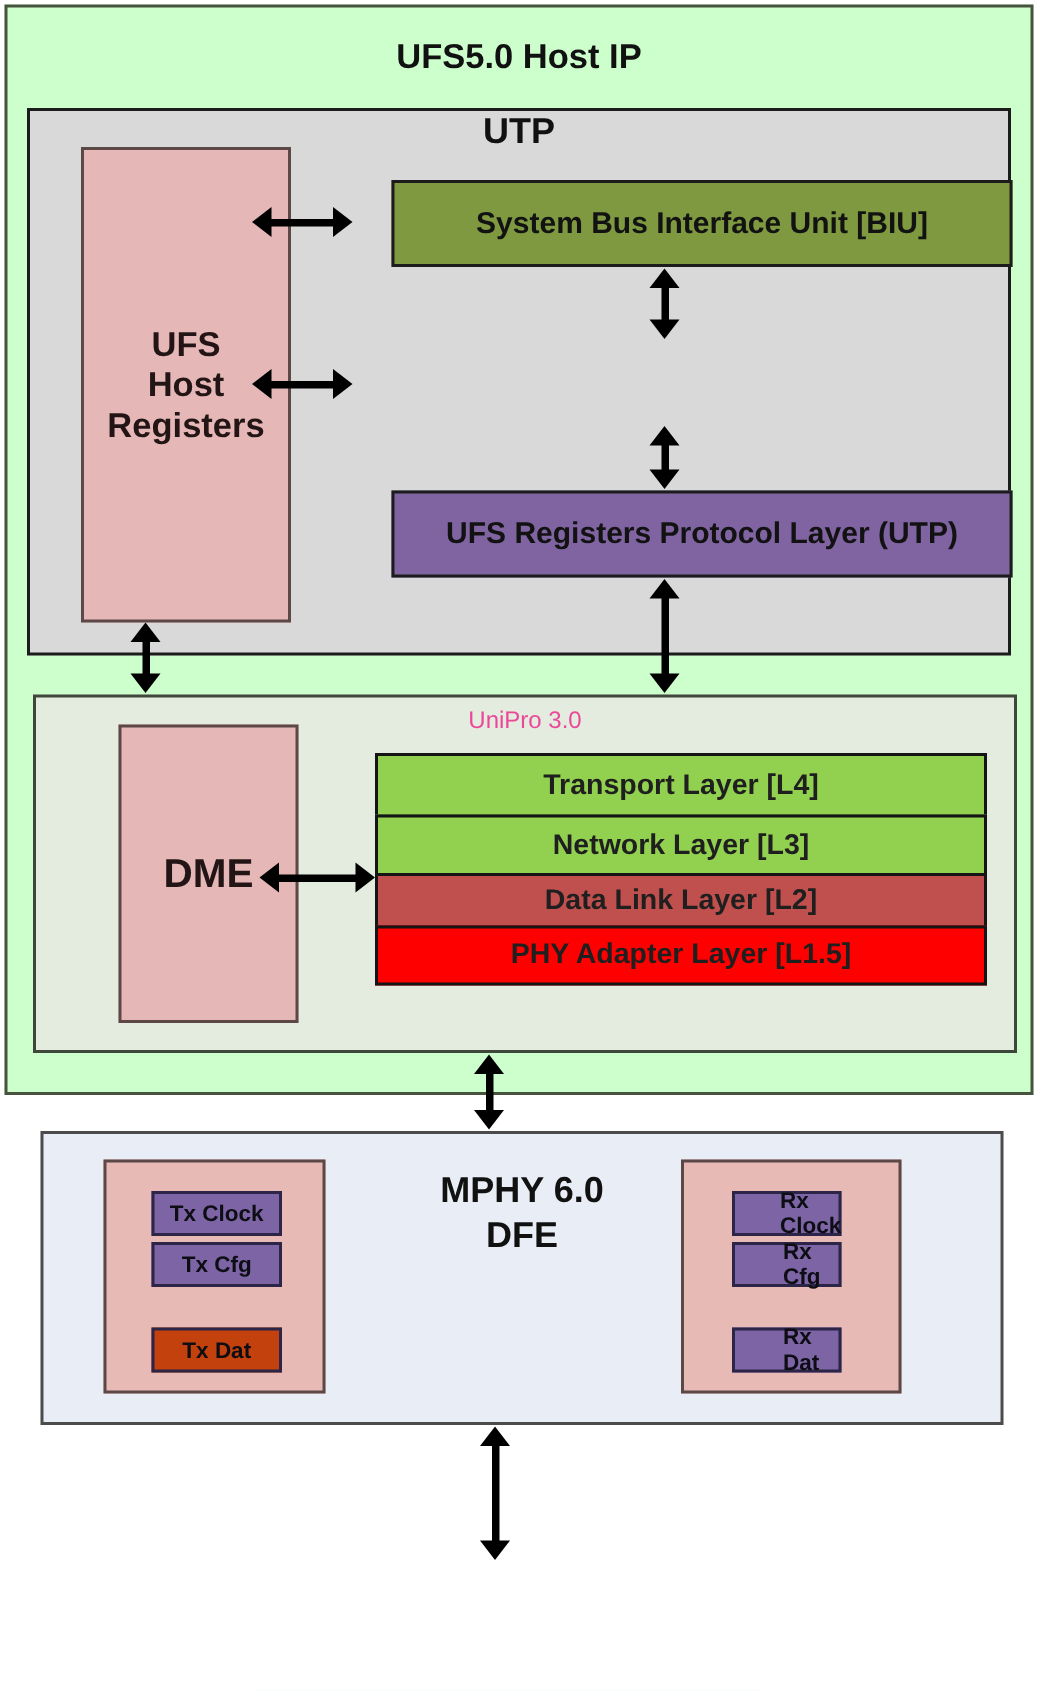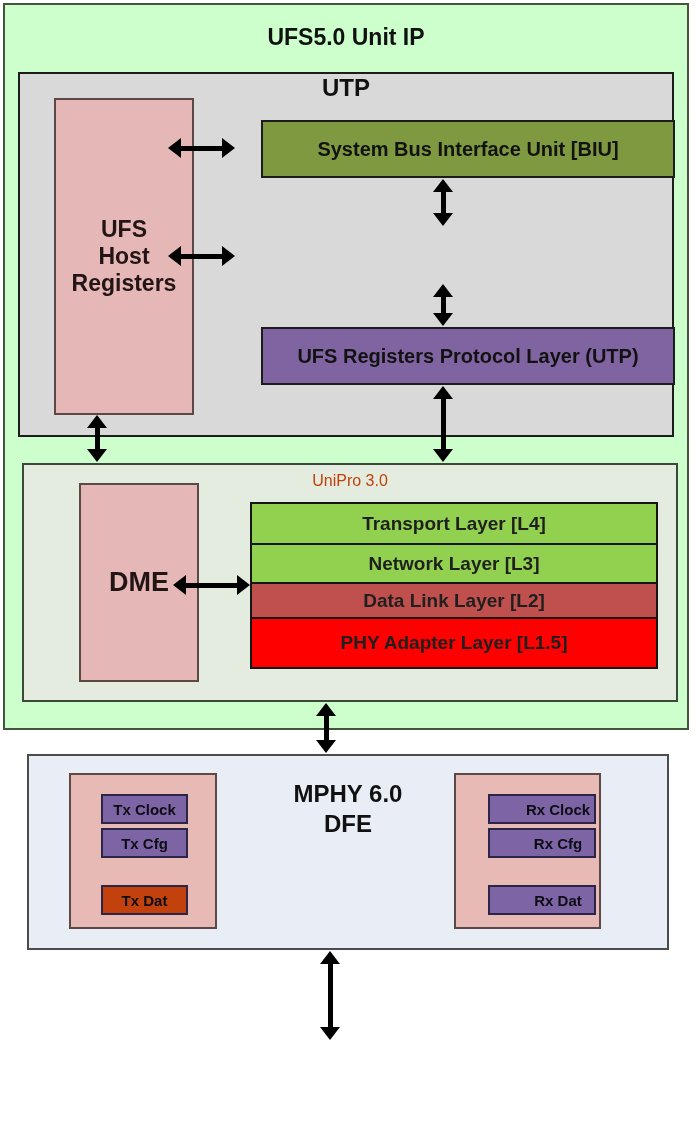--- a/index.html
+++ b/index.html
@@ -16,21 +16,21 @@
   .host-box   { left:3px;  top:3px;   width:686px; height:727px; background:#ccffcc; border:2px solid #47523f; }
   .utp-box    { left:18px; top:72px;  width:656px; height:365px; background:#d9d9d9; border:2px solid #1c1c1c; }
   .unipro-box { left:22px; top:463px; width:656px; height:239px; background:#e4ebdf; border:2px solid #3d483a; }
   .mphy-box   { left:27px; top:754px; width:642px; height:196px; background:#e9edf6; border:2px solid #4c4c4c; }
   .serdes-box { left:242px; top:1041px; width:198px; height:84px; background:#e9edf6; border:2px solid #4c4c4c;
                 flex-direction:column; font-weight:bold; font-size:17.5px; line-height:23px; color:#161625; }
 
   
   .host-title   { left:3px;  top:24px;  width:686px; text-align:center; font-weight:bold; font-size:23px; }
   .utp-title    { left:18px; top:74px;  width:656px; text-align:center; font-weight:bold; font-size:24px; }
-  .unipro-title { left:22px; top:472px; width:656px; text-align:center; font-weight:normal; font-size:16px; color:#c2410c; }
+  .unipro-title { left:22px; top:472px; width:656px; text-align:center; font-weight:normal; font-size:16px; color:#ec4899; }
   .mphy-title   { left:27px; top:779px; width:642px; text-align:center; font-weight:bold; font-size:24px; line-height:30px; }
 
   
   .registers-box { left:28px; top:98px; width:140px; height:317px; background:#e5b8b7; border:2px solid #5c4847;
                    flex-direction:column; font-weight:bold; font-size:23px; line-height:27px; color:#231515; }
   .biu-box       { left:235px; top:120px; width:414px; height:58px; background:#7e9940; border:2px solid #1c1c1c; }
   .uhci-box      { left:235px; top:227px; width:414px; height:56px; background:#2e839b; border:2px solid #1c1c1c; }
   .utp-layer-box { left:235px; top:327px; width:414px; height:58px; background:#8064a2; border:2px solid #1c1c1c; }
   .bar-label     { font-weight:bold; font-size:20px; color:#121212; }
 
@@ -38,30 +38,30 @@
              font-weight:bold; font-size:27px; color:#231515; }
 
   .stack { left:250px; top:502px; width:408px;text-align:right; }
   .layer-row { box-sizing:border-box; width:408px; border:2px solid #151515; margin-top:-2px;
                display:flex; align-items:center; justify-content:center;
                font-weight:bold; font-size:19px; color:#1f1f1f; }
   .layer-row:first-child { margin-top:0; }
   .layer-l4  { height:43px; background:#92d050; }
   .layer-l3  { height:41px; background:#92d050; }
   .layer-l2  { height:37px; background:#c0504d; }
-  .layer-l15 { height:52px; background:#ff0000; }
+  .layer-l15 { height:40px; background:#ff0000; }
 
   .lane-group { top:773px; width:148px; height:156px; background:#e7bab6; border:2px solid #5c4847; }
   .tx-group { left:69px; }
   .rx-group { left:454px; width:147px; }
   .lane-block { position:absolute; box-sizing:border-box; left:30px; width:87px; height:30px;
                 background:#7c64a5; border:2px solid #2d2547;
                 display:flex; align-items:center; justify-content:center;
                 font-weight:bold; font-size:15px; color:#0d0d14; }
-  .rx-group .lane-block { left:32px; width:108px;padding-left:32px; }
+  .rx-group .lane-block { left:32px; width:73px;padding-left:32px; }
   .lane-1 { top:19px; } .lane-2 { top:53px; } .lane-3 { top:110px; }
 
   
   .arrow-v { position:absolute; width:20px; }
   .arrow-v .shaft { position:absolute; left:7.5px; top:11px; bottom:11px; width:5px; background:#000; }
   .arrow-v::before { content:""; position:absolute; top:0; left:0;
       border-left:10px solid transparent; border-right:10px solid transparent; border-bottom:13px solid #000; }
   .arrow-v::after  { content:""; position:absolute; bottom:0; left:0;
       border-left:10px solid transparent; border-right:10px solid transparent; border-top:13px solid #000; }
 
@@ -71,21 +71,21 @@
       border-top:10px solid transparent; border-bottom:10px solid transparent; border-right:13px solid #000; }
   .arrow-h::after  { content:""; position:absolute; right:0; top:0;
       border-top:10px solid transparent; border-bottom:10px solid transparent; border-left:13px solid #000; }
 </style>
 </head>
 <body>
 
 <div class="stage">
 
   <div class="abs host-box" style="background: rgb(204, 255, 204);"></div>
-  <div class="abs host-title">UFS5.0 Unit IP</div>
+  <div class="abs host-title">UFS5.0 Host IP</div>
 
   <div class="abs utp-box" style="background: rgb(217, 217, 217);"></div>
   <div class="abs utp-title">UTP</div>
 
   <div class="abs center-flex registers-box" style="background: rgb(229, 184, 183);">
     <div>UFS</div>
     <div>Host</div>
     <div>Registers</div>
   </div>
 

